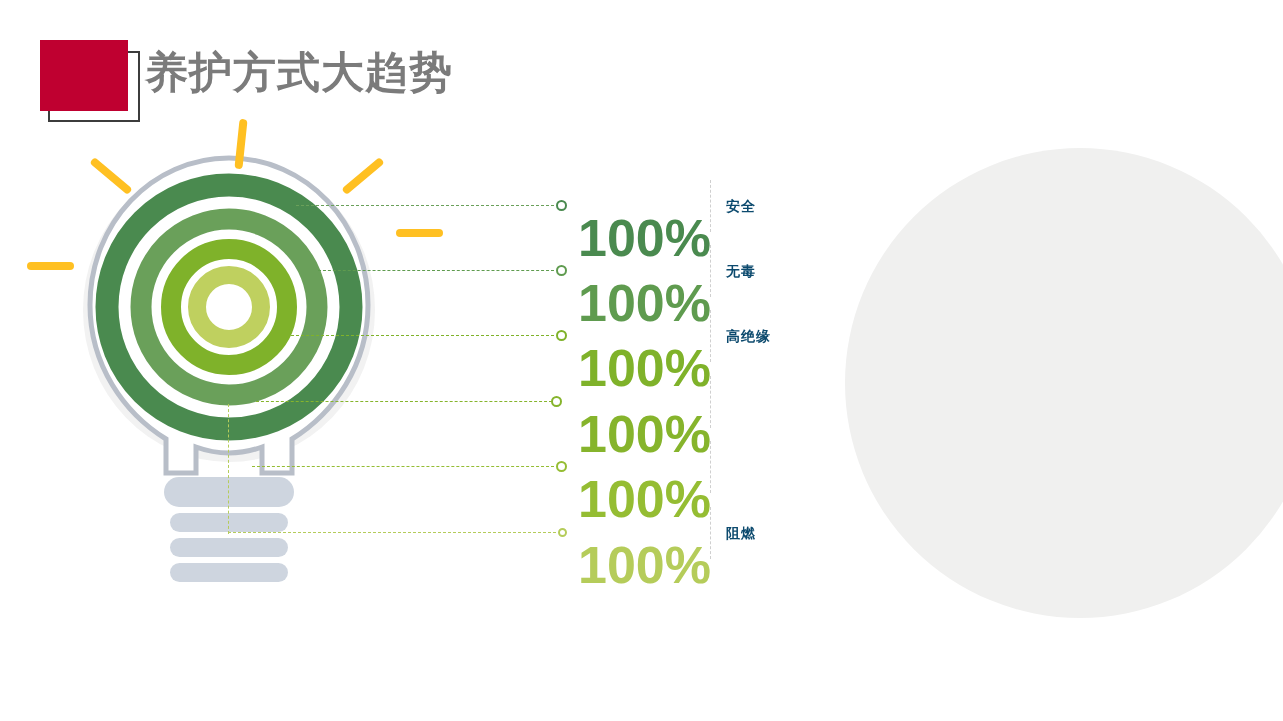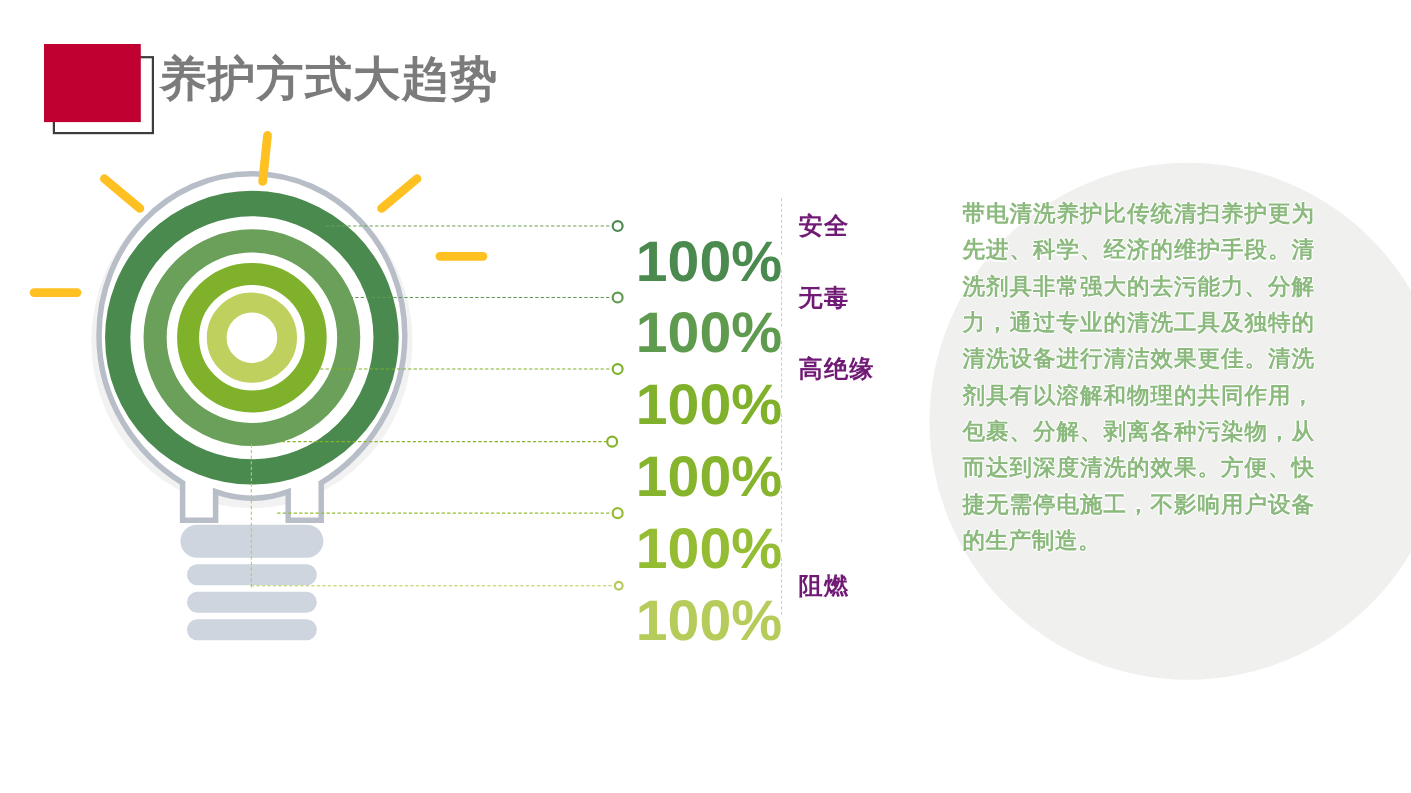--- a/index.html
+++ b/index.html
@@ -127,24 +127,24 @@
     left: 710px;
     top: 4px;
     width: 0;
     height: 52px;
     border-left: 1px dashed #cfcfcf;
   }
   .lbl {
     position: absolute;
     left: 726px;
     top: 0;
-    font-size: 22px;
+    font-size: 14px;
     font-weight: bold;
     line-height: 60px;
-    color: #701a75;
+    color: #0c4a6e;
     letter-spacing: 1px;
     white-space: nowrap;
     text-shadow: 1px 1px 0 #ffffff;
   }
 
   
   #trunk {
     position: absolute;
     left: 228px;
     top: 404px;
@@ -277,15 +277,14 @@
       <div class="connector" style="left:228px; width:328px; border-top-color:#b5cc5a"></div>
       <div class="node" style="left:558px; border-color:#b5cc5a; width:9px; height:9px; top:25px"></div>
       <div class="pct" style="color:#b5cc5a">100%</div>
       <div class="sep"></div>
       <div class="lbl">阻燃</div>
     </div>
 
   </div>
 
   <div id="info-blob"></div>
-  <div id="info-text">带电清洗养护比传统清扫养护更为先进、科学、经济的维护手段。清洗剂具非常强大的去污能力、分解力，通过专业的清洗工具及独特的清洗设备进行清洁效果更佳。清洗剂具有以溶解和物理的共同作用，包裹、分解、剥离各种污染物，从而达到深度清洗的效果。方便、快捷无需停电施工，不影响用户设备的生产制造。</div>
 
 </div>
 
 </body></html>

